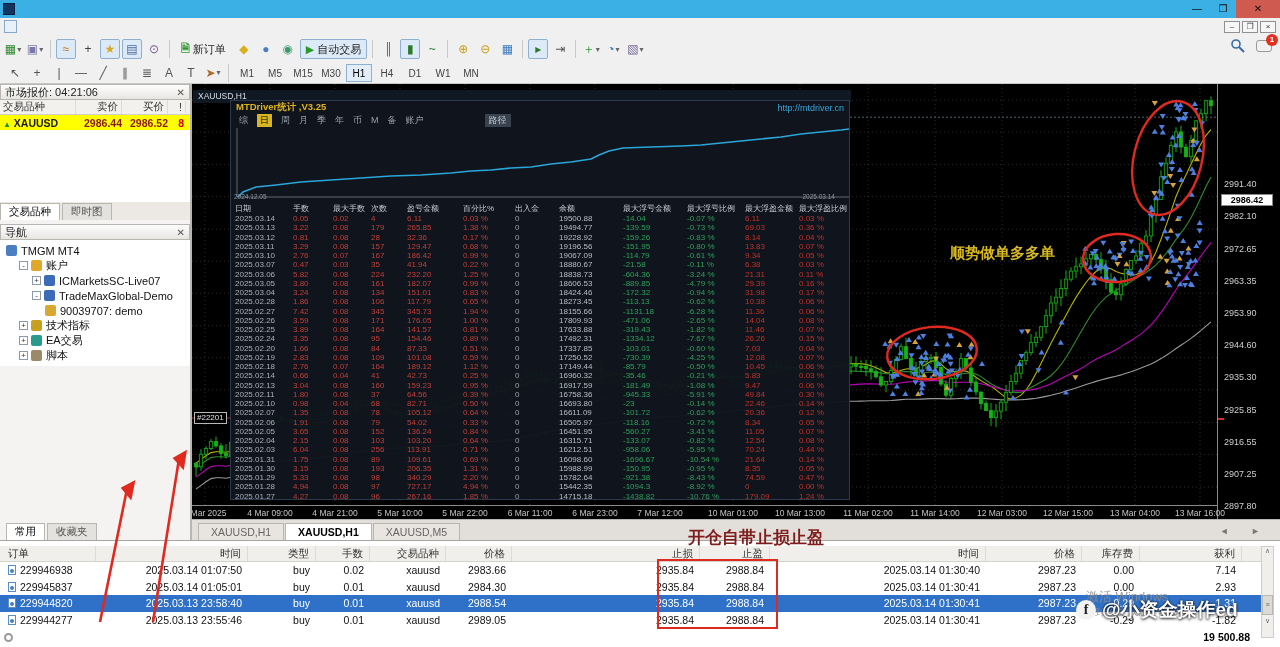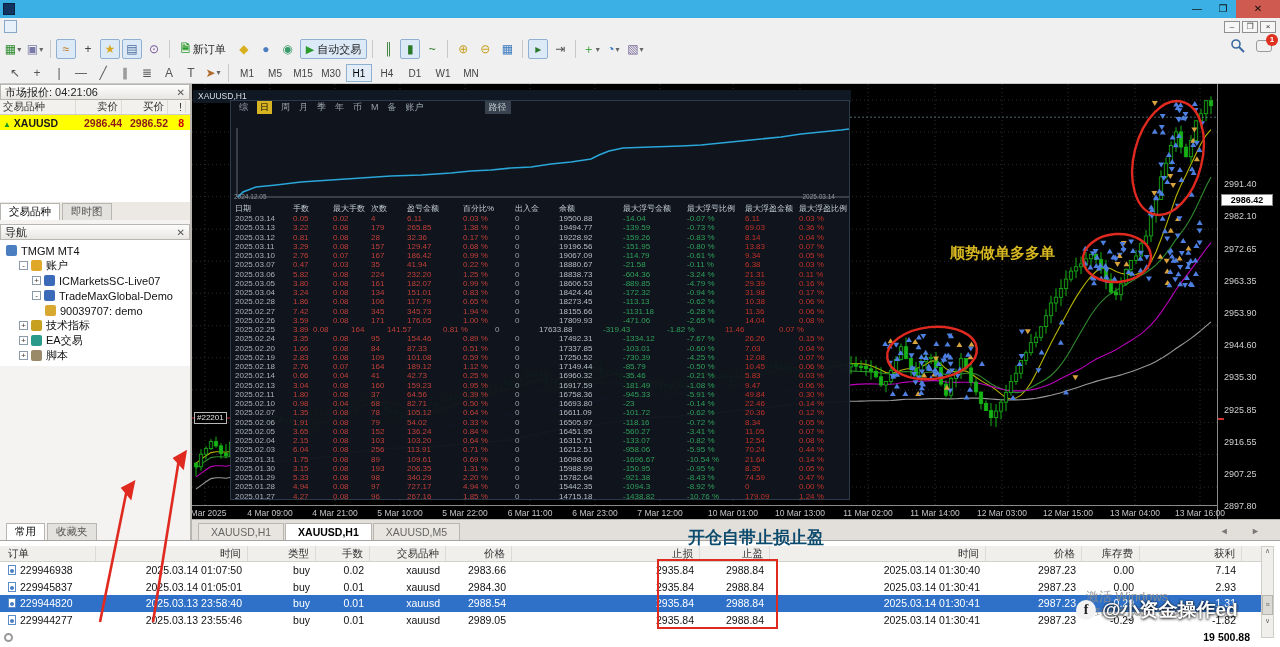--- a/index.html
+++ b/index.html
@@ -935,20 +935,24 @@
       <div class="tlabel" style="left:608px">10 Mar 13:00</div>
       <div class="tlabel" style="left:676px">11 Mar 02:00</div>
       <div class="tlabel" style="left:743px">11 Mar 14:00</div>
       <div class="tlabel" style="left:810px">12 Mar 03:00</div>
       <div class="tlabel" style="left:876px">12 Mar 15:00</div>
       <div class="tlabel" style="left:943px">13 Mar 04:00</div>
       <div class="tlabel" style="left:1008px">13 Mar 16:00</div>
     </div>
 
   <div class="stats">
+    <div class="st-title">
+      <span class="nm">MTDriver统计 ,V3.25</span>
+      <span class="url">http://mtdriver.cn</span>
+    </div>
     <div class="st-tabs" id="stats-tabs">
         <span class="st-tab ">综</span>
         <span class="st-tab active">日</span>
         <span class="st-tab ">周</span>
         <span class="st-tab ">月</span>
         <span class="st-tab ">季</span>
         <span class="st-tab ">年</span>
         <span class="st-tab ">币</span>
         <span class="st-tab ">M</span>
         <span class="st-tab ">备</span>
@@ -1140,21 +1144,21 @@
           <span class="scell c-red" style="width:52px">1.00 %</span>
           <span class="scell c-gray" style="width:44px">0</span>
           <span class="scell c-bal" style="width:64px">17809.93</span>
           <span class="scell c-green" style="width:64px">-471.06</span>
           <span class="scell c-green" style="width:58px">-2.65 %</span>
           <span class="scell c-profit" style="width:54px">14.04</span>
           <span class="scell c-profit" style="width:54px">0.08 %</span>
         </div>
         <div class="srow">
           <span class="scell c-date" style="width:58px">2025.02.25</span>
-          <span class="scell c-red" style="width:20px">3.89</span>
+          <span class="scell c-red" style="width:40px">3.89</span>
           <span class="scell c-red" style="width:38px">0.08</span>
           <span class="scell c-red" style="width:36px">164</span>
           <span class="scell c-red" style="width:56px">141.57</span>
           <span class="scell c-red" style="width:52px">0.81 %</span>
           <span class="scell c-gray" style="width:44px">0</span>
           <span class="scell c-bal" style="width:64px">17633.88</span>
           <span class="scell c-green" style="width:64px">-319.43</span>
           <span class="scell c-green" style="width:58px">-1.82 %</span>
           <span class="scell c-profit" style="width:54px">11.46</span>
           <span class="scell c-profit" style="width:54px">0.07 %</span>
@@ -1574,21 +1578,21 @@
     <div class="total">19 500.88</div>
     <div class="statusdot"></div>
     <div class="tscroll">
       <div>∧</div>
         <div class="h">≡</div>
         <div style="margin-top:2px">∨</div>
     </div>
   </div>
 
   <div class="sltp-box"></div>
-  <div class="ann" style="left:688px;top:526px;font-size:17px;color:#0c4a6e;z-index:35">开仓自带止损止盈</div>
+  <div class="ann" style="left:688px;top:526px;font-size:17px;color:#7f1d1d;z-index:35">开仓自带止损止盈</div>
   <div class="ann" style="left:950px;top:244px;font-size:15px;color:#d8b820;z-index:20">顺势做单多多单</div>
   <div class="winact">
     <div class="l1">激活 Windows</div>
     <div class="l2">转到“设置”以激活 Windows。</div>
   </div>
   <div class="watermark">
     <div class="fb">f</div>
     <div class="wmtext">@小资金操作ed</div>
   </div>
   <svg class="overlay" style="left:0;top:380px;width:220px;height:267px" viewBox="0 380 220 267">

